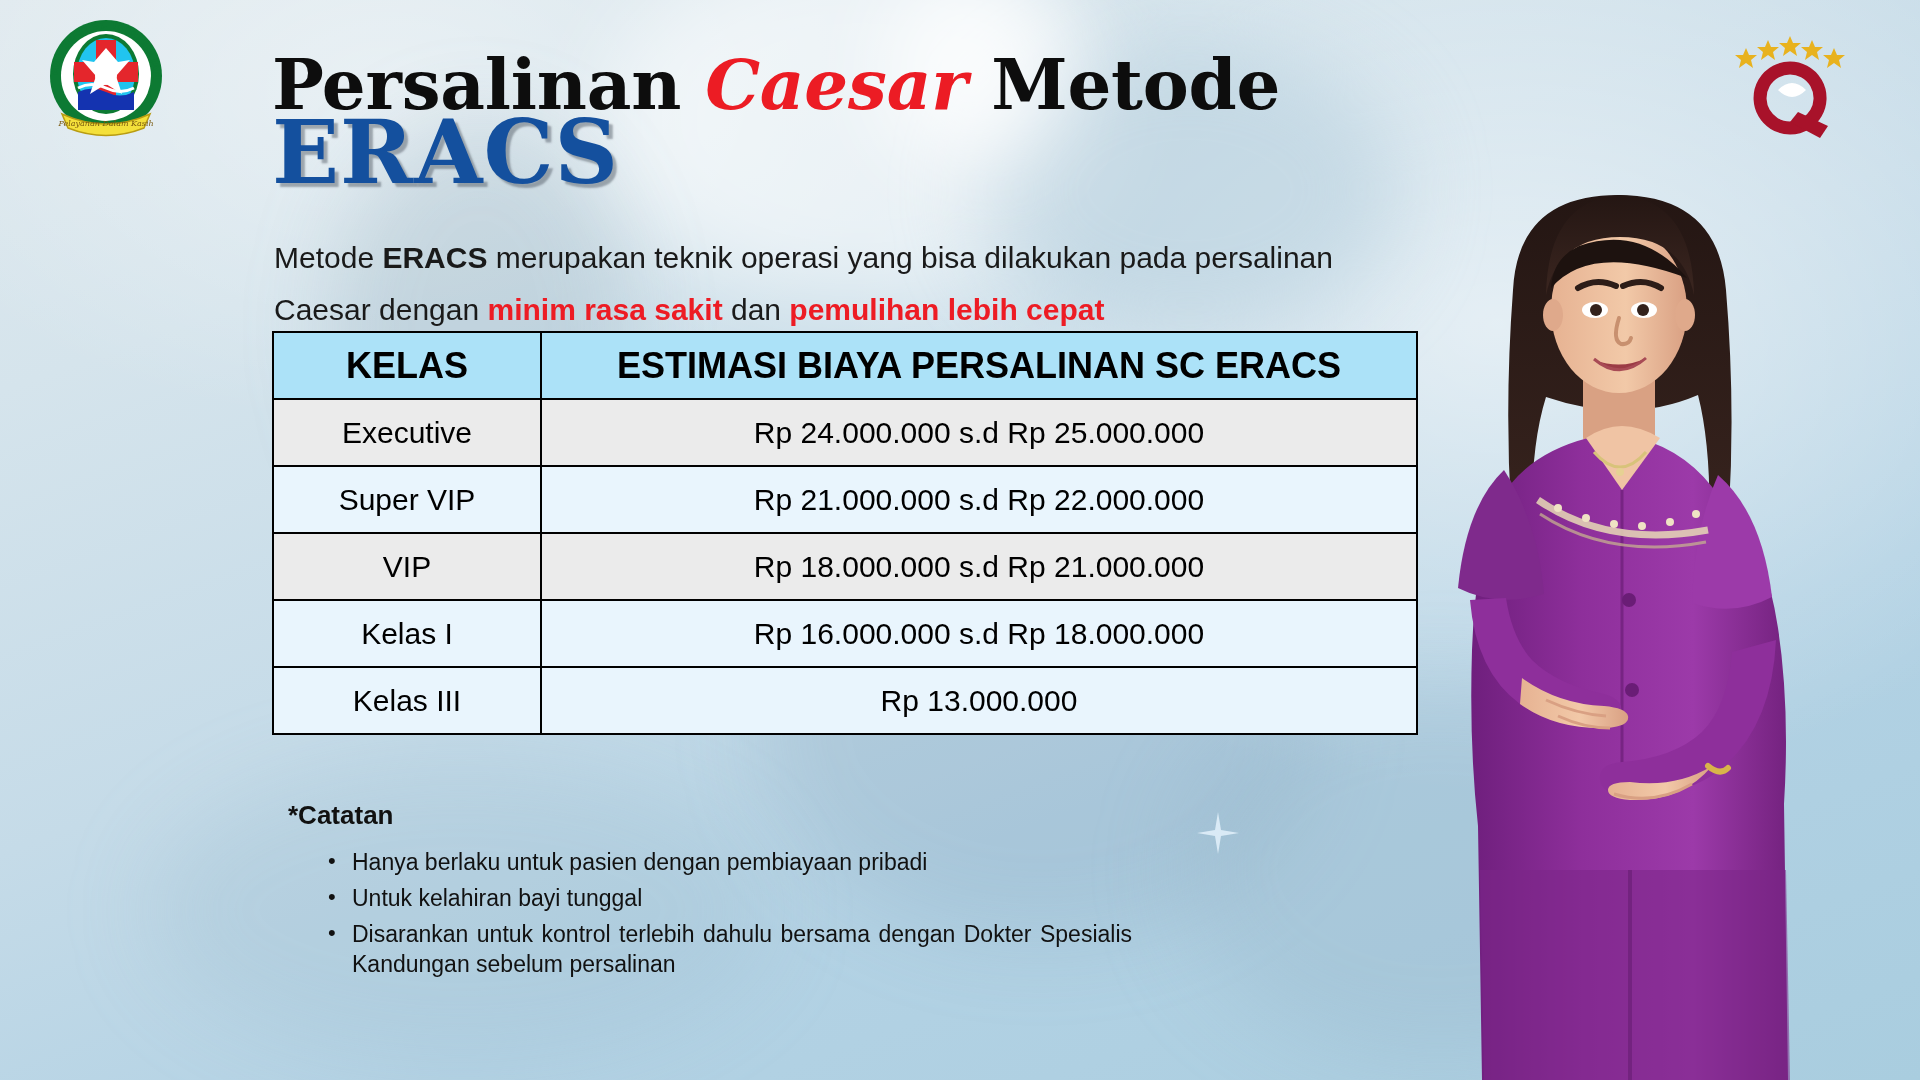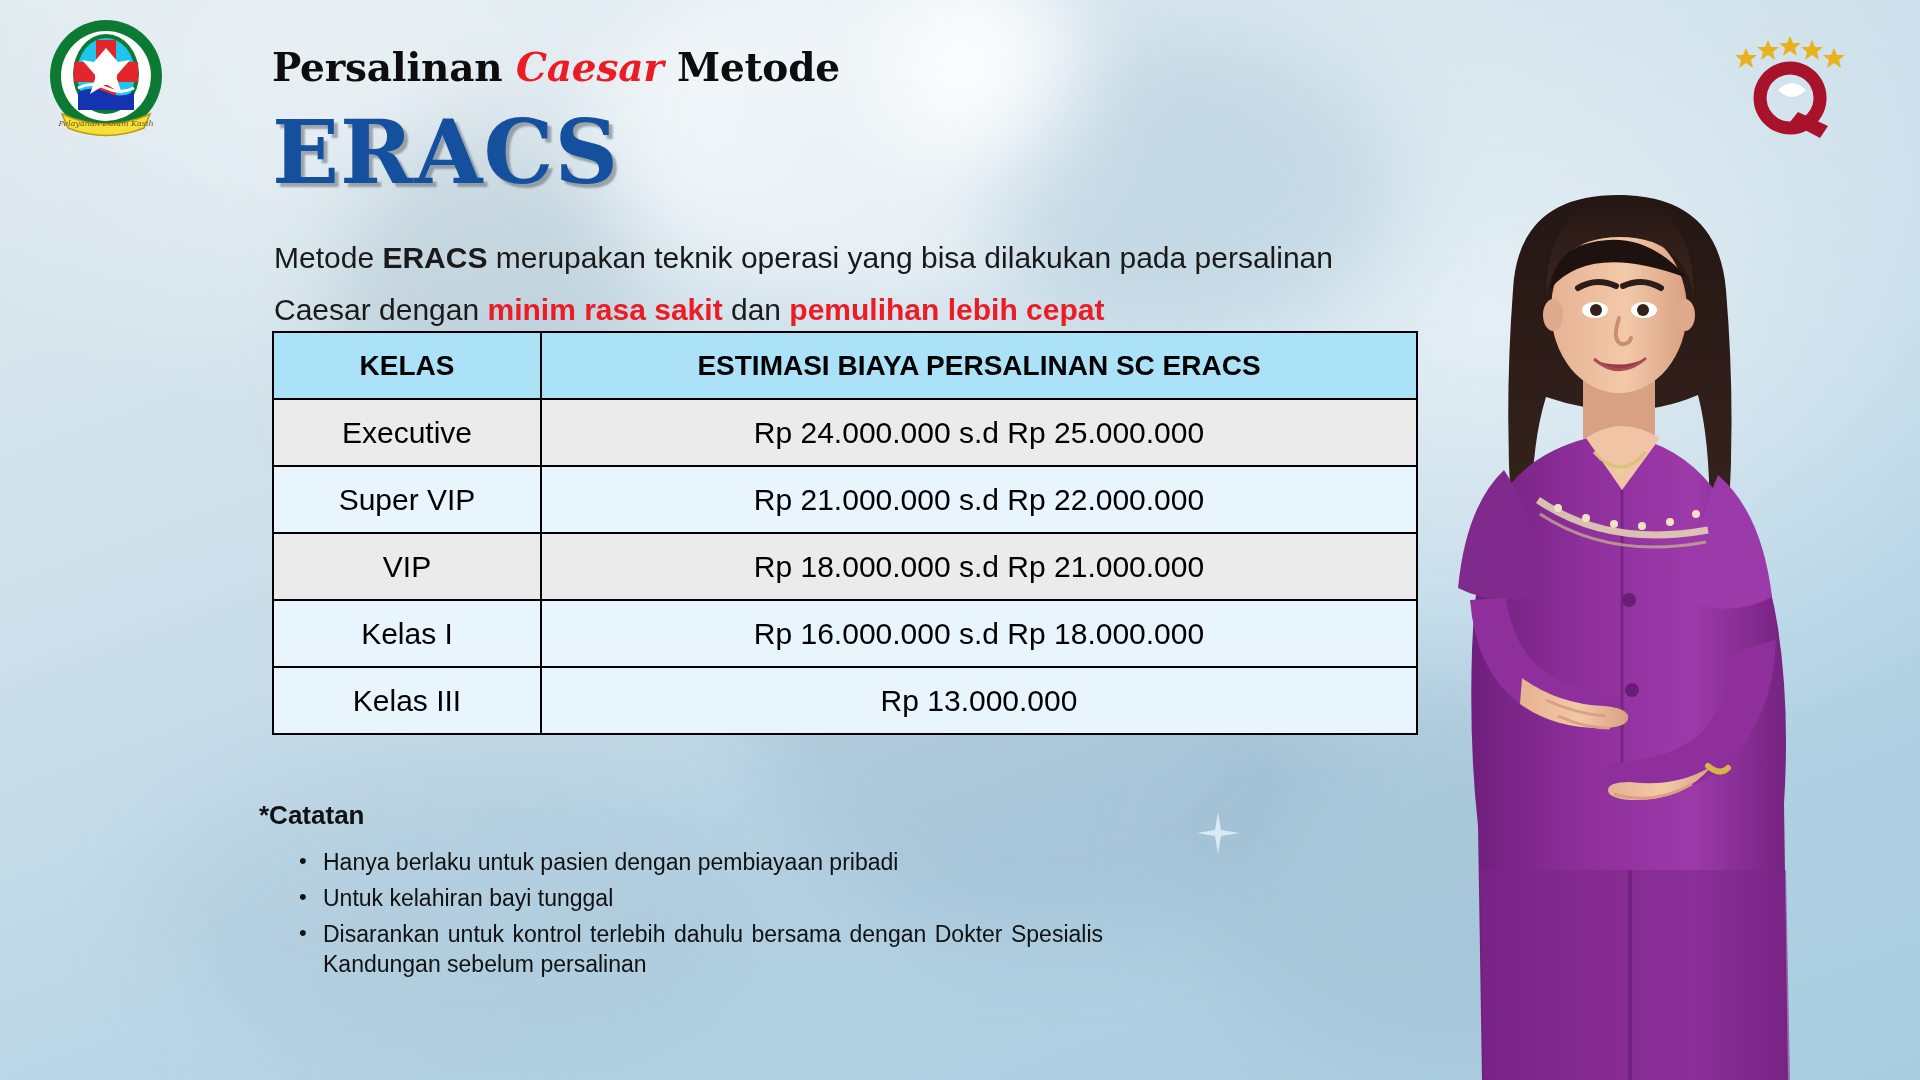--- a/index.html
+++ b/index.html
@@ -30,21 +30,21 @@
   .hosp-logo svg{display:block;width:124px;height:124px;}
 
   
   .kars-logo{position:absolute;left:1720px;top:28px;width:140px;height:110px;}
   .kars-logo svg{display:block;width:140px;height:110px;}
 
   
   .title-line{
     position:absolute;left:272px;top:44px;
     font-family:"DejaVu Serif", serif;
-    font-size:39px;font-weight:bold;color:#0d0d0d;white-space:nowrap;
+    font-size:69px;font-weight:bold;color:#0d0d0d;white-space:nowrap;
     letter-spacing:-.2px;
   }
   .title-line .red{color:#ec1c24;font-style:italic;}
   .eracs{
     position:absolute;left:272px;top:108px;
     font-family:"DejaVu Serif", serif;
     font-size:88px;font-weight:bold;color:#14509e;line-height:1;
     letter-spacing:1px;
     text-shadow:4px 4px 2px rgba(70,80,90,.45);
   }
@@ -65,30 +65,30 @@
   }
   .price-table th,.price-table td{
     border:2px solid #000;
     text-align:center;
     color:#000;
     padding:0;
     height:65px;
   }
   .price-table th{
     background:#ace2f8;
-    font-size:28px;font-weight:bold;
+    font-size:36px;font-weight:bold;
   }
   .price-table td{font-size:30px;font-weight:normal;}
   .col-kelas{width:268px;}
   .row-odd td{background:#ebebeb;}
   .row-even td{background:#e9f5fd;}
 
   
   .notes{
-    position:absolute;left:259px;top:800px;width:860px;
+    position:absolute;left:288px;top:800px;width:860px;
     font-family:"Liberation Sans", sans-serif;color:#111;
   }
   .notes-title{font-size:26px;font-weight:bold;margin:0 0 4px 0;}
   .notes ul{margin:16px;padding:0 0 0 48px;list-style:none;}
   .notes li{
     position:relative;font-size:23px;line-height:30px;margin:0 0 6px 0;
   }
   .notes li::before{
     content:"\2022";position:absolute;left:-24px;top:-1px;font-size:22px;
   }

